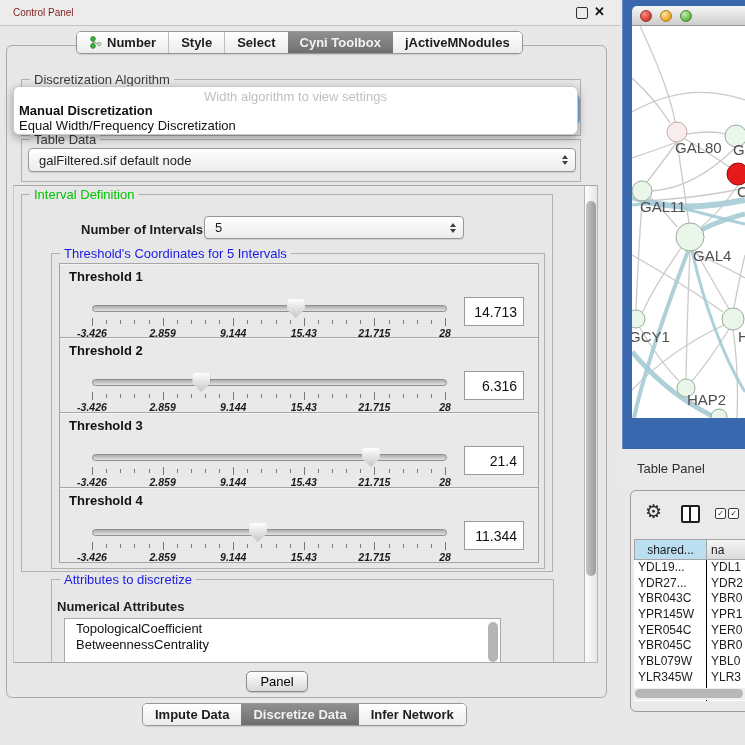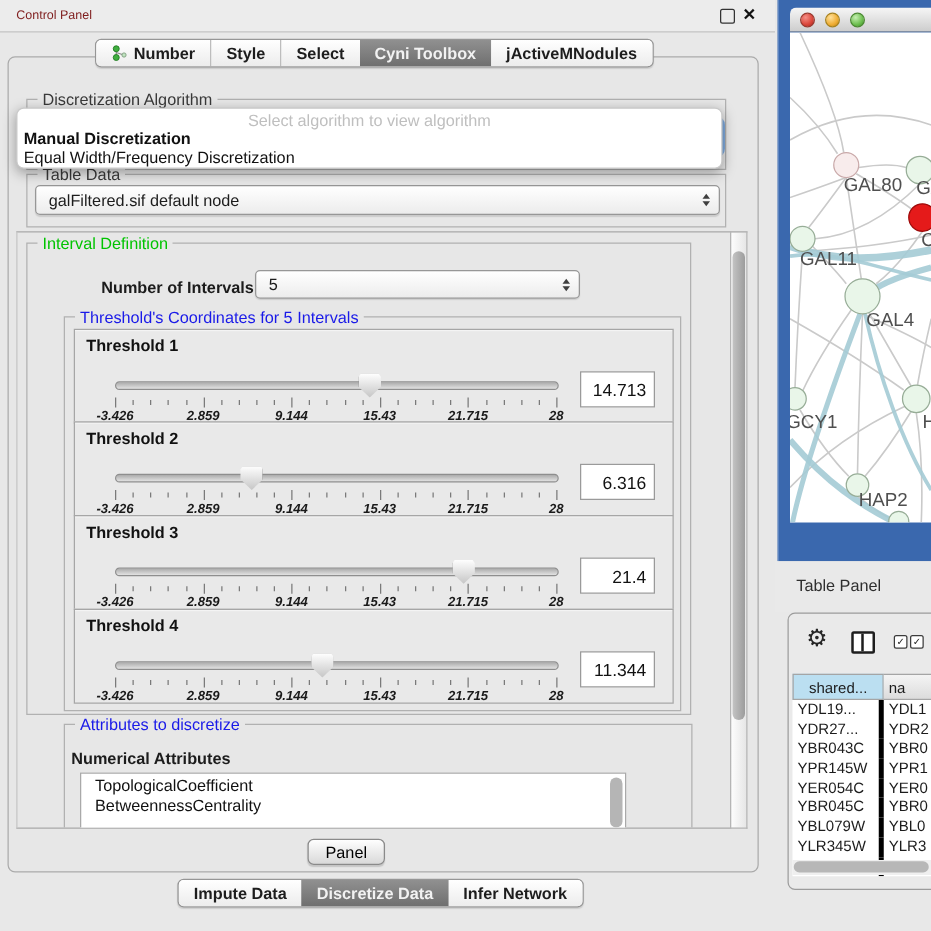--- a/index.html
+++ b/index.html
@@ -105,21 +105,21 @@
   .chk{width:9px;height:9px;border:1.4px solid #3c3c3c;border-radius:2px;font-size:8px;
     line-height:9px;text-align:center;color:#222;background:#fff;}
   .tbl-head{position:absolute;left:3px;top:48px;height:21px;display:flex;}
   .hcell{box-sizing:border-box;font-size:12px;display:flex;align-items:center;
     border:1px solid #A5A5A5;border-left:none;cursor:pointer;}
   .hcell.first{border-left:1px solid #A5A5A5;}
   .hcell.sel{background:#BBDFF1;justify-content:center;}
   .hcell.plain{background:linear-gradient(#F4F4F4,#DCDCDC);padding-left:4px;}
   .tbl-rows{position:absolute;left:3px;top:69px;width:112px;height:141px;background:#fff;overflow:hidden;}
   .trow{display:flex;height:15.7px;font-size:12px;line-height:15.7px;cursor:pointer;}
-  .tcell1{width:73px;padding-left:4px;box-sizing:border-box;border-right:4px solid #000000;
+  .tcell1{width:73px;padding-left:4px;box-sizing:border-box;border-right:1px solid #000000;
     white-space:nowrap;overflow:hidden;}
   .tcell2{padding-left:4px;white-space:nowrap;}
   .hsb{position:absolute;left:3px;top:197px;width:112px;height:12px;background:#EFEFEF;}
   .hsb-thumb{position:absolute;left:1px;top:1px;width:108px;height:9px;border-radius:5px;background:#B7B7B7;cursor:pointer;}
 </style>
 </head>
 <body>
 
 <header class="abs cp-titlebar">
   <span class="cp-title">Control Panel</span>
@@ -170,21 +170,21 @@
       <span>galFiltered.sif default node</span>
       <span class="spinner">
           <i class="up"></i>
           <i class="dn"></i>
         </span>
     </div>
   </div>
 </div>
 
 <div class="abs popup">
-  <div class="popup-prompt">Select algorithm to view algorithm</div>
+  <div class="popup-prompt">Width algorithm to view settings</div>
   <div id="popup-options">
       <div class="popup-item bold" style="top: 16px;">Manual Discretization</div>
       <div class="popup-item" style="top: 31px;">Equal Width/Frequency Discretization</div>
     </div>
 </div>
 
 <div class="abs viewport">
 
   <div class="abs group" style="left:7px;top:8px;width:532px;height:378px;">
     <span class="group-title t-green">Interval Definition</span>

